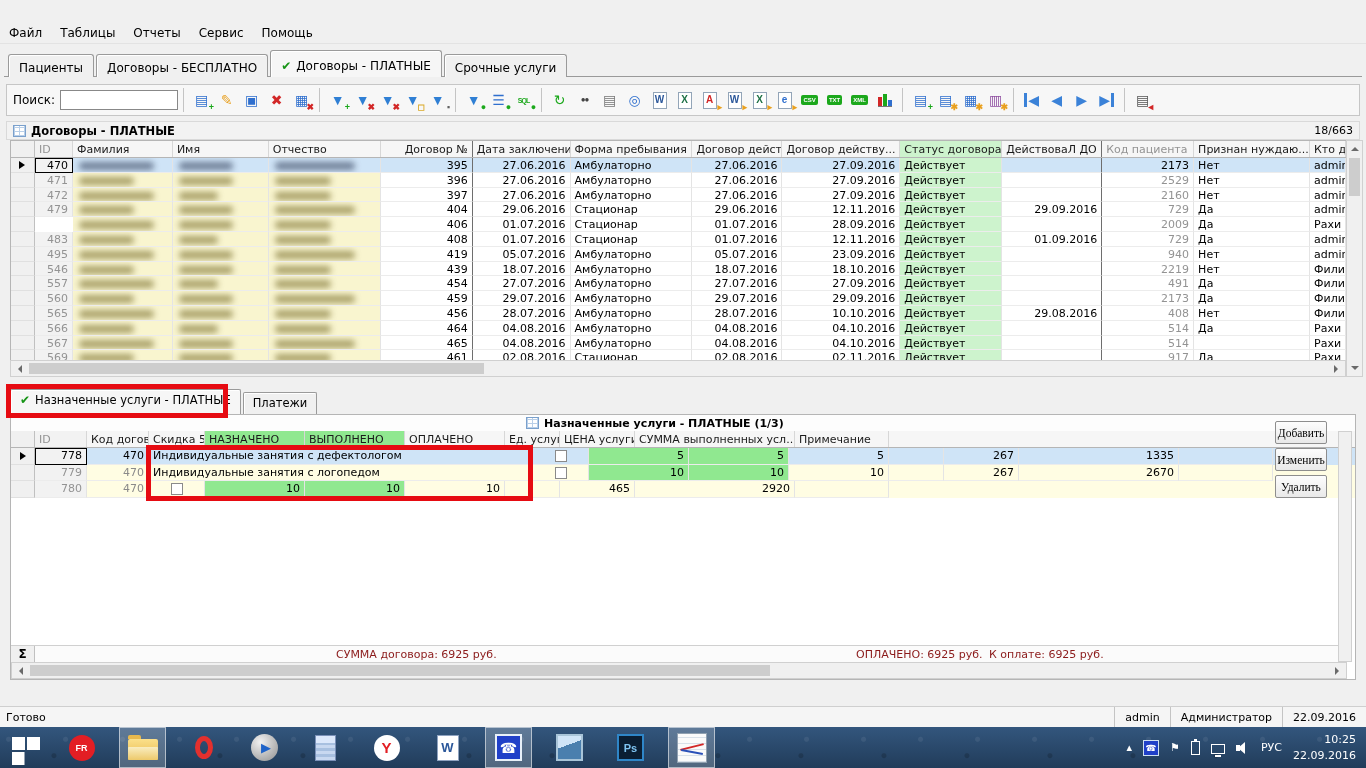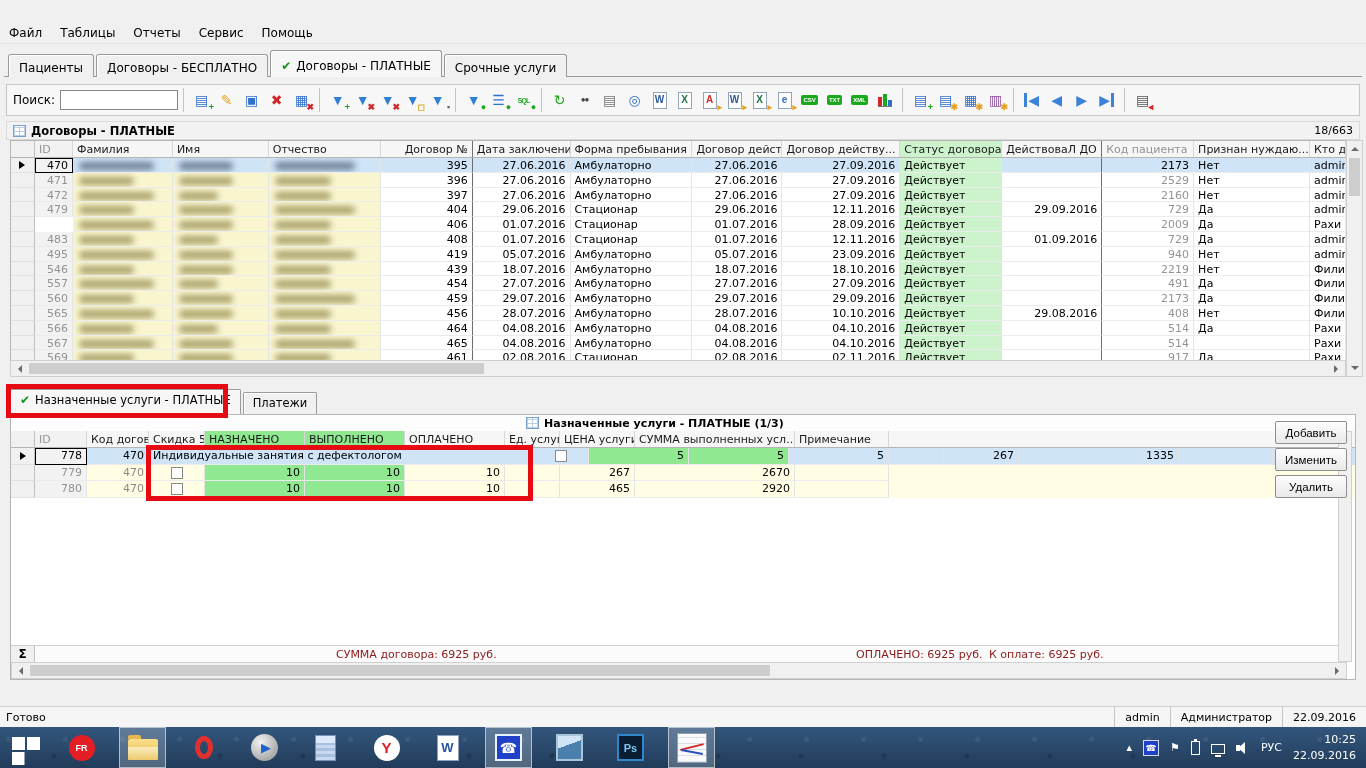--- a/index.html
+++ b/index.html
@@ -119,22 +119,22 @@
   .sg .sel .c-id,.sg .sel .c-contract { color:#000; }
   .sg .row:not(.sel) .c-contract { color:#8a8a8a; }
   .sg .c-assigned,.sg .c-done { background:#90e890; }
   .cbox { width:12px; height:12px; background:#fff; border:1px solid #8a8a8a; margin:1px auto 0 auto; }
 
   .summary-row { position:absolute; left:0; top:230px; width:1336px; height:17px; border-top:1px solid #d0d0d0; background:#fbfbfb; }
   .sum-gutter { position:absolute; left:0; top:0; width:24px; height:17px; background:#f0f0f0; border-right:1px solid #c0c0c0; text-align:center; font-weight:bold; font-size:12px; line-height:16px; }
   .sum-item { position:absolute; top:2px; color:#8b1a1a; font-size:11px; white-space:nowrap; }
   .sum-contract { left:325px; } .sum-paid { left:845px; } .sum-topay { left:978px; }
 
-  .btn3d { position:absolute; left:1264px; width:72px; height:23px; background:linear-gradient(180deg,#fdfdfd,#e9e9e9);
-    border:1px solid #8e8e8e; border-radius:2px; font-size:11.5px; font-family:Liberation Sans, sans-serif; }
+  .btn3d { position:absolute; left:1264px; width:52px; height:23px; background:linear-gradient(180deg,#fdfdfd,#e9e9e9);
+    border:1px solid #8e8e8e; border-radius:2px; font-size:11.5px; font-family:Liberation Serif, serif; }
 
   
   .redbox { position:absolute; border:5px solid #e60b12; z-index:40; pointer-events:none; }
 
   
   .statusbar { position:absolute; left:0; top:706px; width:1366px; height:21px; background:#f5f5f5; border-top:1px solid #cfcfcf; display:flex; align-items:center; font-size:11px; }
   .sb-ready { padding-left:6px; flex:1; }
   .sb-cell { border-left:1px solid #c4c4c4; height:100%; display:flex; align-items:center; padding:0 10px; }
 
   
@@ -771,20 +771,21 @@
           <div class="cell c-paid r" style="width: 100px;">5</div>
           <div class="cell c-unit" style="width: 55px;"></div>
           <div class="cell c-price r" style="width: 75px;">267</div>
           <div class="cell c-sum r" style="width: 160px;">1335</div>
           <div class="cell c-note" style="width: 94px;"></div>
         </div>
         <div class="row">
           <div class="gcell"></div>
           <div class="cell c-id r" style="width: 52px;">779</div>
           <div class="cell c-contract r" style="width: 62px;">470</div>
+          <div class="cell c-name" style="width: 384px;">Индивидуальные занятия с логопедом</div>
           <div class="cell c-disc" style="width: 56px;">
             <div class="cbox"></div>
           </div>
           <div class="cell c-assigned r" style="width: 100px;">10</div>
           <div class="cell c-done r" style="width: 100px;">10</div>
           <div class="cell c-paid r" style="width: 100px;">10</div>
           <div class="cell c-unit" style="width: 55px;"></div>
           <div class="cell c-price r" style="width: 75px;">267</div>
           <div class="cell c-sum r" style="width: 160px;">2670</div>
           <div class="cell c-note" style="width: 94px;"></div>

